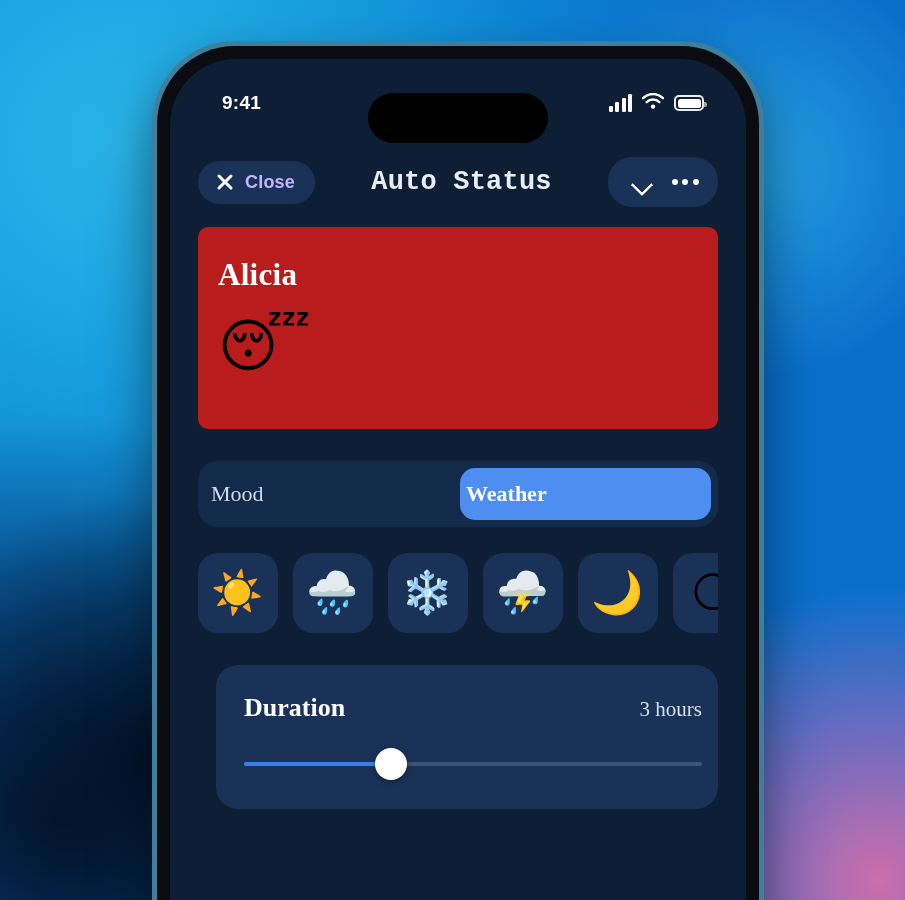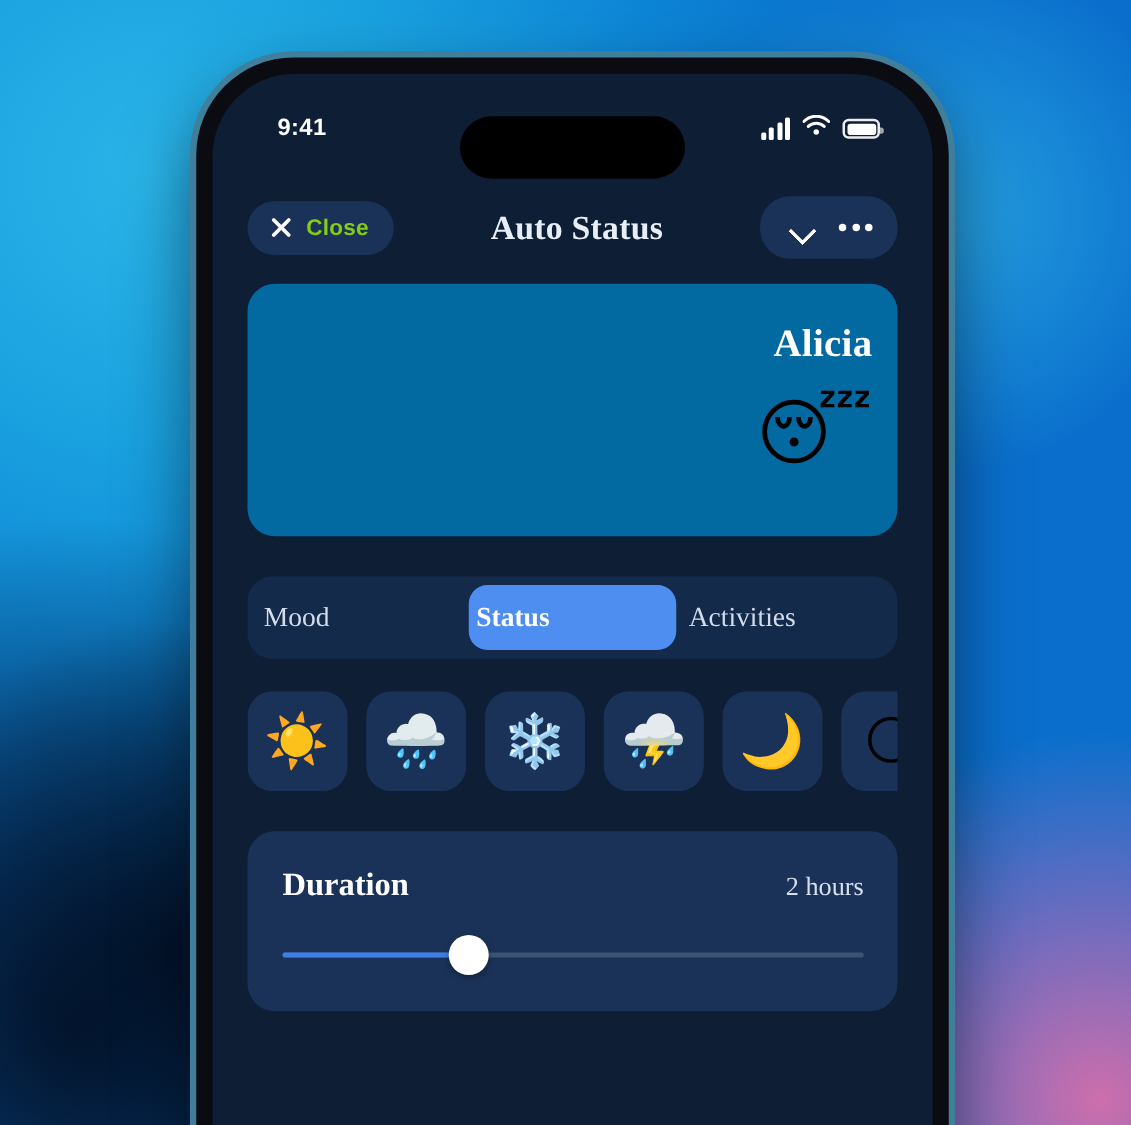--- a/index.html
+++ b/index.html
@@ -165,31 +165,31 @@
     content: "";
     position: absolute;
     left: 50%; top: 50%;
     width: 20px; height: 3px;
     background: #ffffff;
     border-radius: 2px;
   }
   .close-btn .x-icon::before { transform: translate(-50%,-50%) rotate(45deg); }
   .close-btn .x-icon::after  { transform: translate(-50%,-50%) rotate(-45deg); }
   .close-label {
-    color: #84cc16;
+    color: #c4b5fd;
     font-size: 18px;
     font-weight: bold;
     font-family: "Liberation Sans", sans-serif;
     letter-spacing: 0.2px;
   }
 
   .nav-title {
     color: #e8eef7;
     font-size: 27px;
-    font-family: Liberation Serif, serif;
+    font-family: Liberation Mono, monospace;
     font-weight: bold;
     letter-spacing: 0.2px;
   }
 
   .nav-right {
     display: flex;
     align-items: center;
     gap: 6px;
     background: #1b3258;
     border-radius: 24px;
@@ -228,24 +228,24 @@
     border-radius: 50%;
     display: block;
   }
 
   
   .content {
     padding: 16px 28px 0 28px;
   }
 
   .status-card {
-    background: #0369a1;
-    border-radius: 22px;
+    background: #b91c1c;
+    border-radius: 10px;
     padding: 30px 20px 28px 20px;
-    text-align: right;
+    text-align: left;
   }
   .profile-name {
     color: #ffffff;
     font-size: 31px;
     font-family: "Liberation Serif", serif;
     font-weight: bold;
     letter-spacing: 0.3px;
   }
   .status-emoji {
     font-size: 58px;
@@ -306,21 +306,22 @@
     cursor: pointer;
     font-family: "DejaVu Sans", sans-serif;
     line-height: 1;
   }
 
   
   .duration-card {
     margin-top: 32px;
     background: #1b3258;
     border-radius: 22px;
-    padding: 28px 27px 34px 28px;
+    padding: 28px 16px 34px 28px;
+    margin-left: 18px;
   }
   .duration-head {
     display: flex;
     align-items: baseline;
     justify-content: space-between;
   }
   .duration-title {
     color: #ffffff;
     font-size: 26px;
     font-family: "Liberation Serif", serif;
@@ -422,37 +423,36 @@
 
     <div class="content">
 
       <div class="status-card">
         <div class="profile-name">Alicia</div>
         <div class="status-emoji">😴</div>
       </div>
 
       <div class="tab-bar">
         <button class="tab">Mood</button>
-        <button class="tab active">Status</button>
-        <button class="tab">Activities</button>
+        <button class="tab active">Weather</button>
       </div>
 
       <div class="emoji-row">
         <div class="emoji-tile">☀️</div>
         <div class="emoji-tile">🌧️</div>
         <div class="emoji-tile">❄️</div>
         <div class="emoji-tile">⛈️</div>
         <div class="emoji-tile">🌙</div>
         <div class="emoji-tile">🌕</div>
       </div>
 
       <div class="duration-card">
         <div class="duration-head">
           <span class="duration-title">Duration</span>
-          <span class="duration-value">2 hours</span>
+          <span class="duration-value">3 hours</span>
         </div>
         <div class="slider">
           <div class="slider-track"></div>
           <div class="slider-fill" style="width: 32%;"></div>
           <div class="slider-thumb" style="left: 32%;"></div>
         </div>
       </div>
 
     </div>
   </div>

